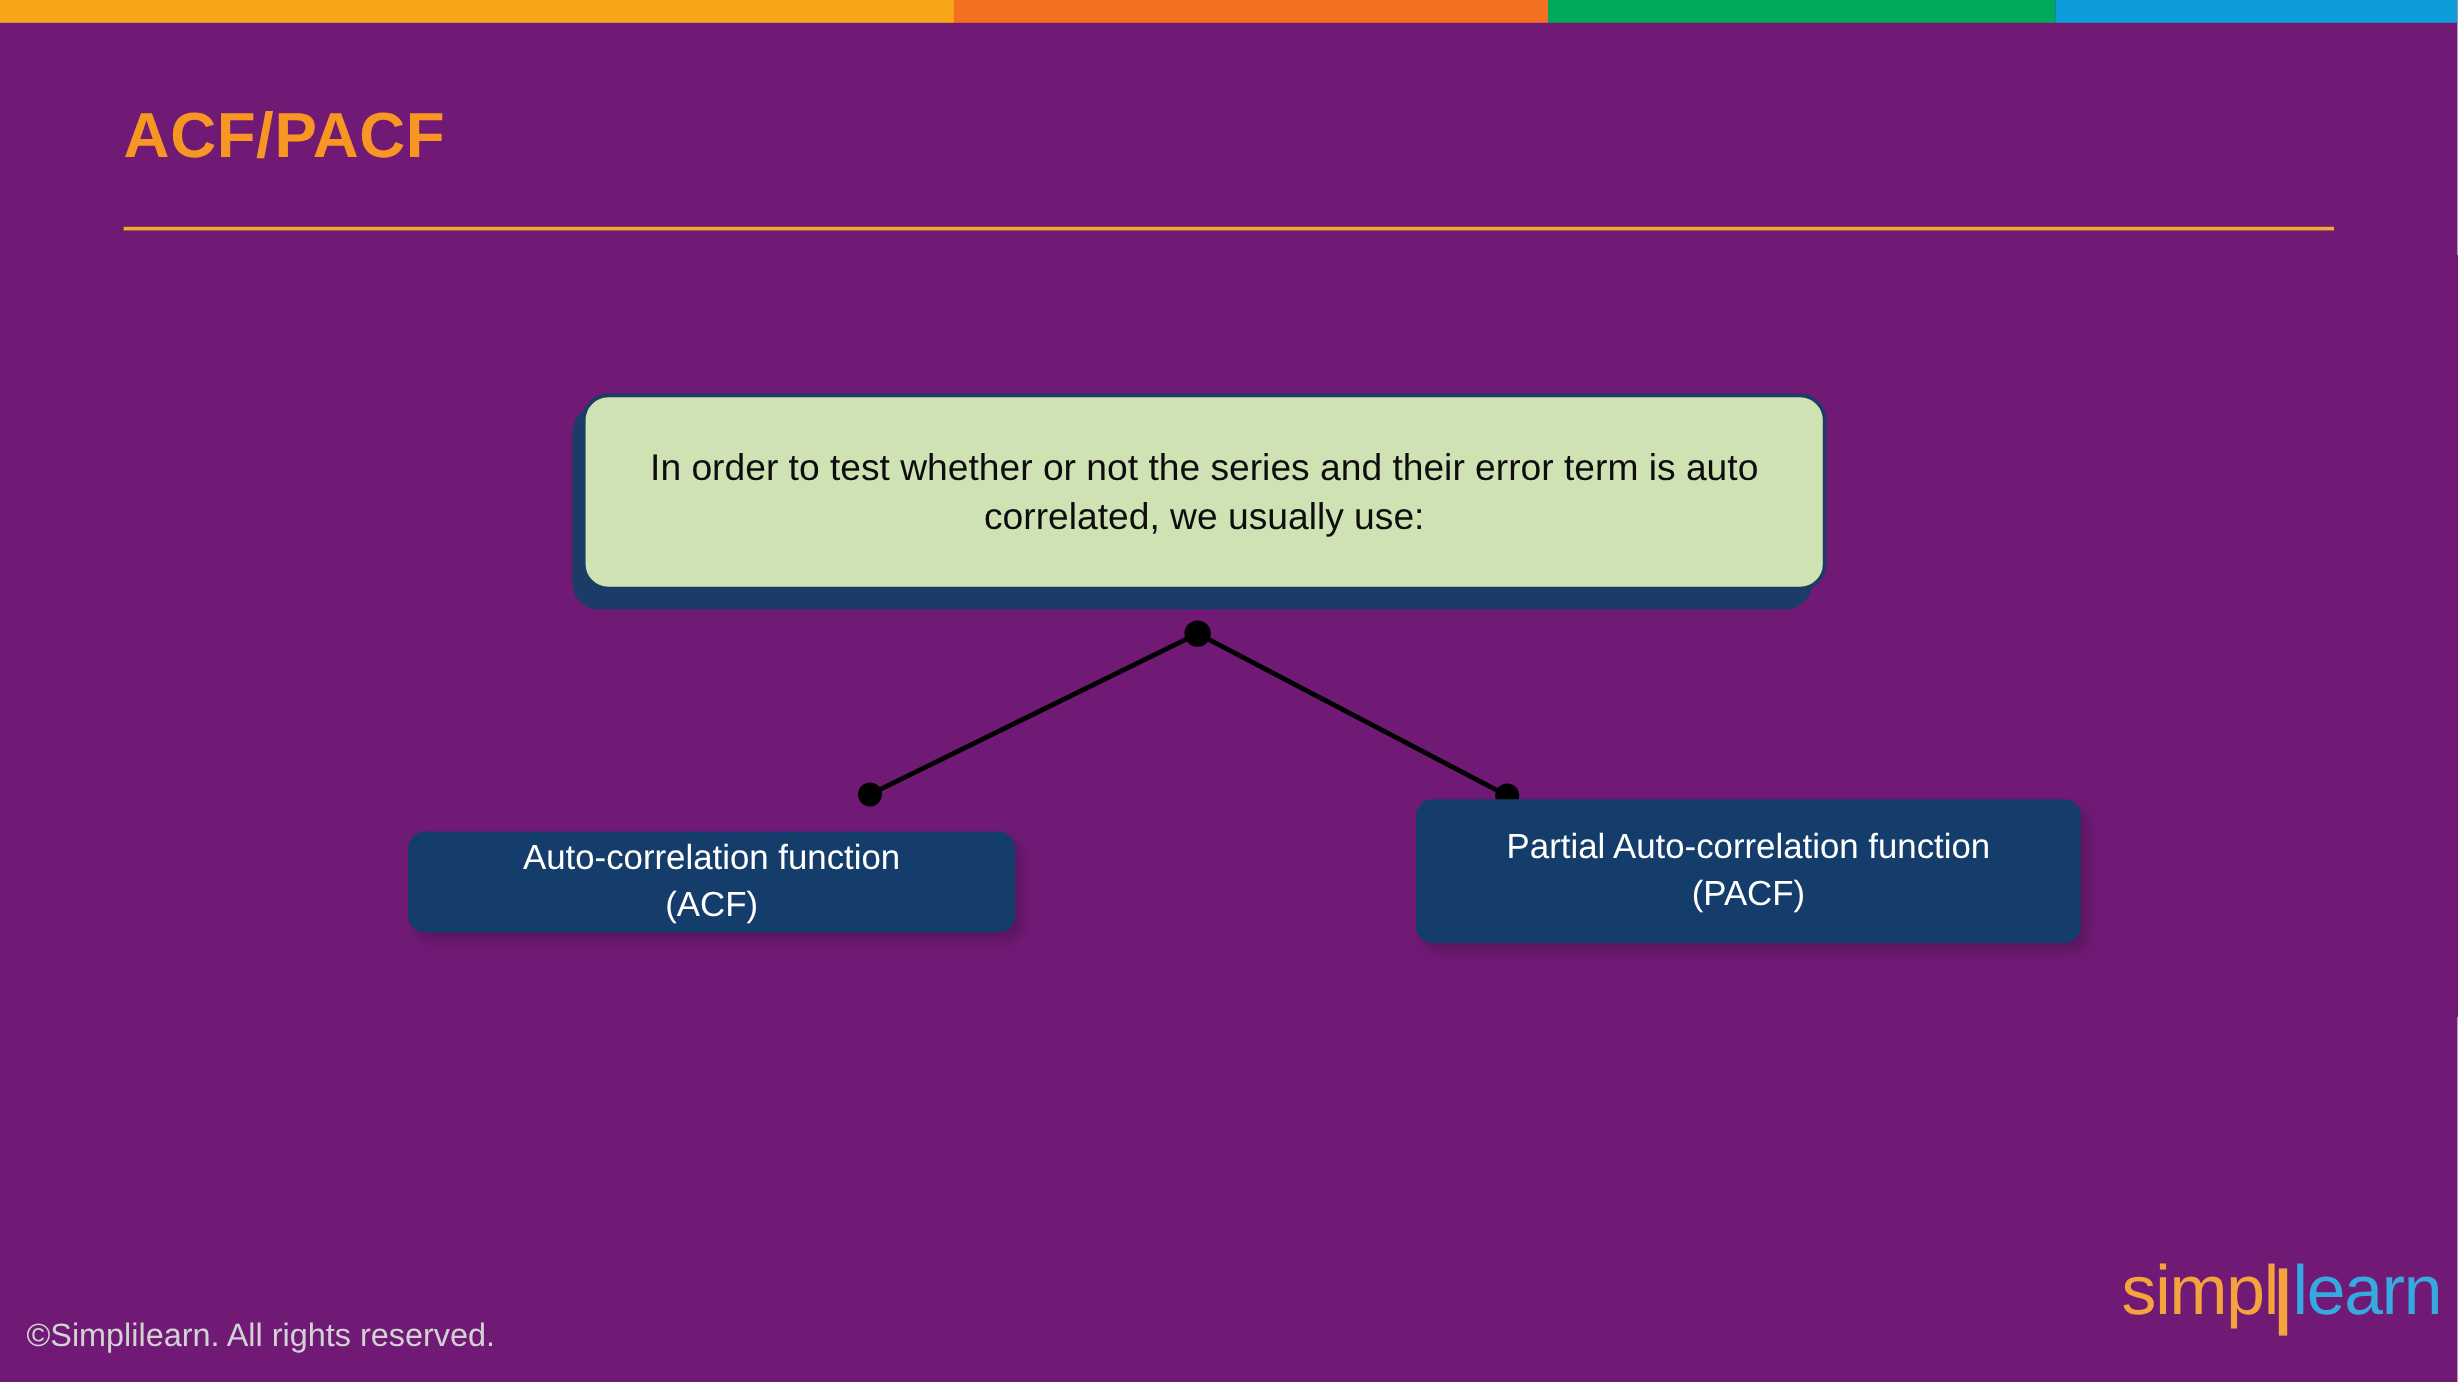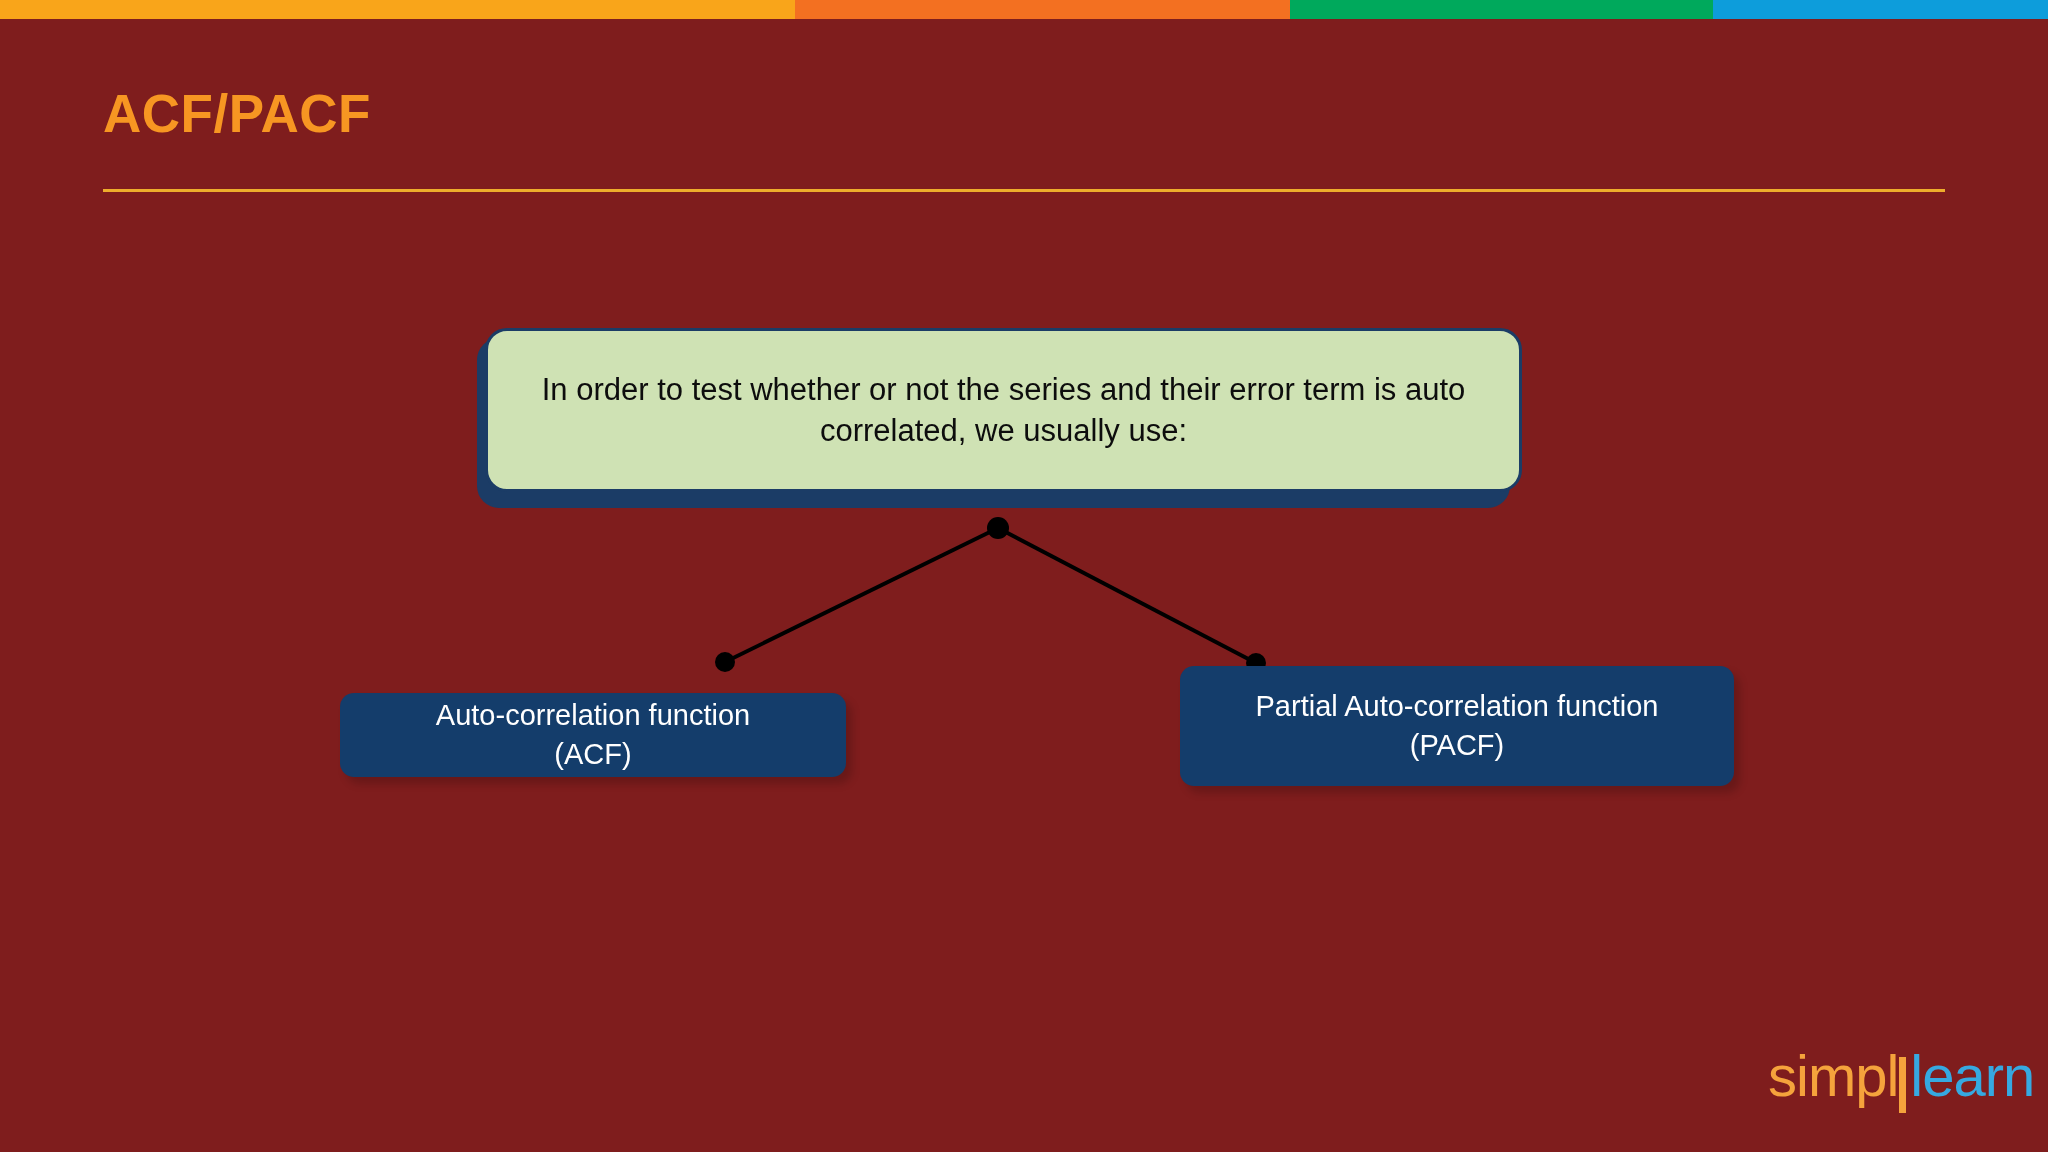--- a/index.html
+++ b/index.html
@@ -9,21 +9,21 @@
     background: #ffffff;
   }
   body {
     font-family: "Liberation Sans", sans-serif;
   }
 
   .slide {
     position: relative;
     width: 2048px;
     height: 1152px;
-    background: #7f1d1d;
+    background: #701a75;
     overflow: hidden;
   }
 
   
   .topbar {
     position: absolute;
     top: 0;
     left: 0;
     width: 2048px;
     height: 19px;
@@ -194,20 +194,21 @@
   <div class="leaf leaf-acf">
     <div class="leaf-text">Auto-correlation function
 (ACF)</div>
   </div>
 
   <div class="leaf leaf-pacf">
     <div class="leaf-text">Partial Auto-correlation function
 (PACF)</div>
   </div>
 
+  <div class="footer-copy">©Simplilearn. All rights reserved.</div>
 
   <div class="logo">
     <span class="logo-simpl">simpl</span>
     <span class="logo-bar"></span>
     <span class="logo-learn">learn</span>
   </div>
 
 </div>
 
 </body></html>

